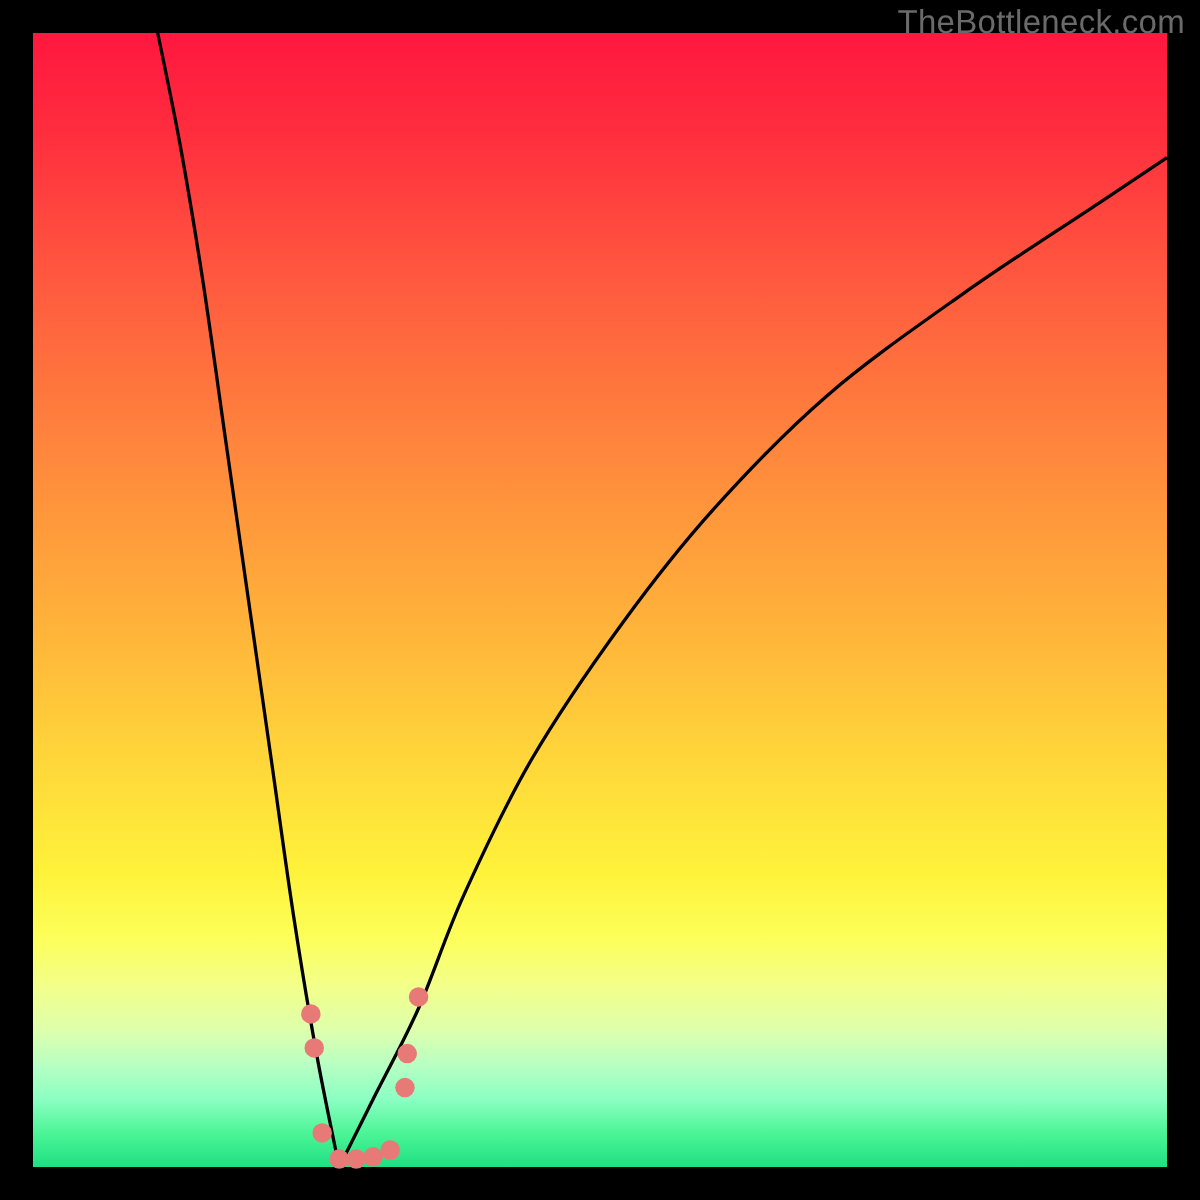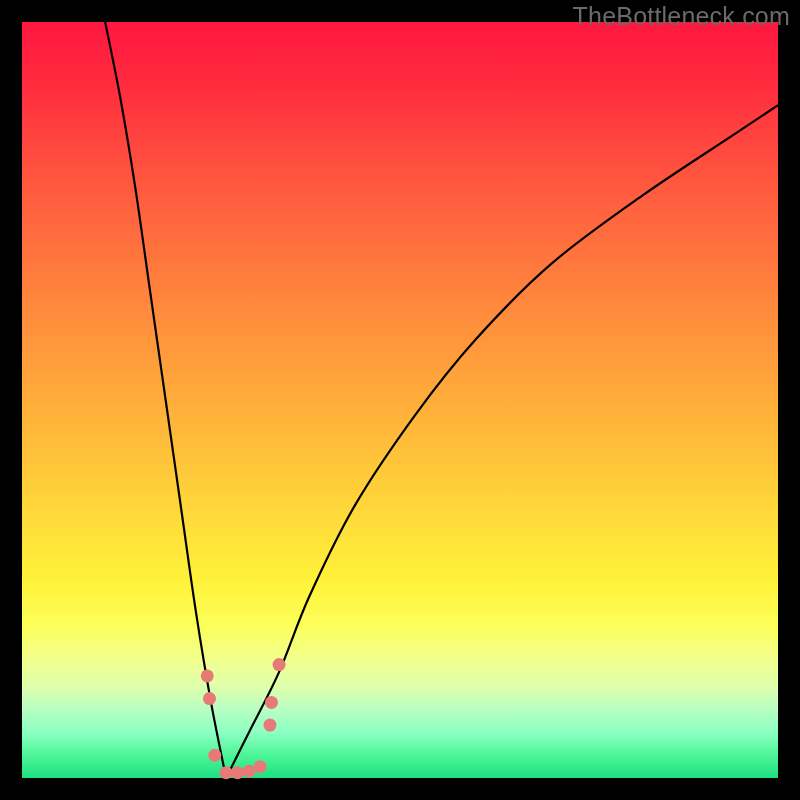--- a/index.html
+++ b/index.html
@@ -31,21 +31,21 @@
       #b7ffc3 91%,
       #8cffc2 94%,
       #4cf597 97%,
       #1ee082 100%);
   }
   .watermark {
     position: absolute;
     top: 2px;
     right: 10px;
     color: #6a6a6a;
-    font-size: 25px;
+    font-size: 22px;
     font-weight: 500;
     letter-spacing: 0.2px;
     user-select: none;
   }
   svg.curves {
     position: absolute;
     left: 0;
     top: 0;
     width: 756px;
     height: 756px;

